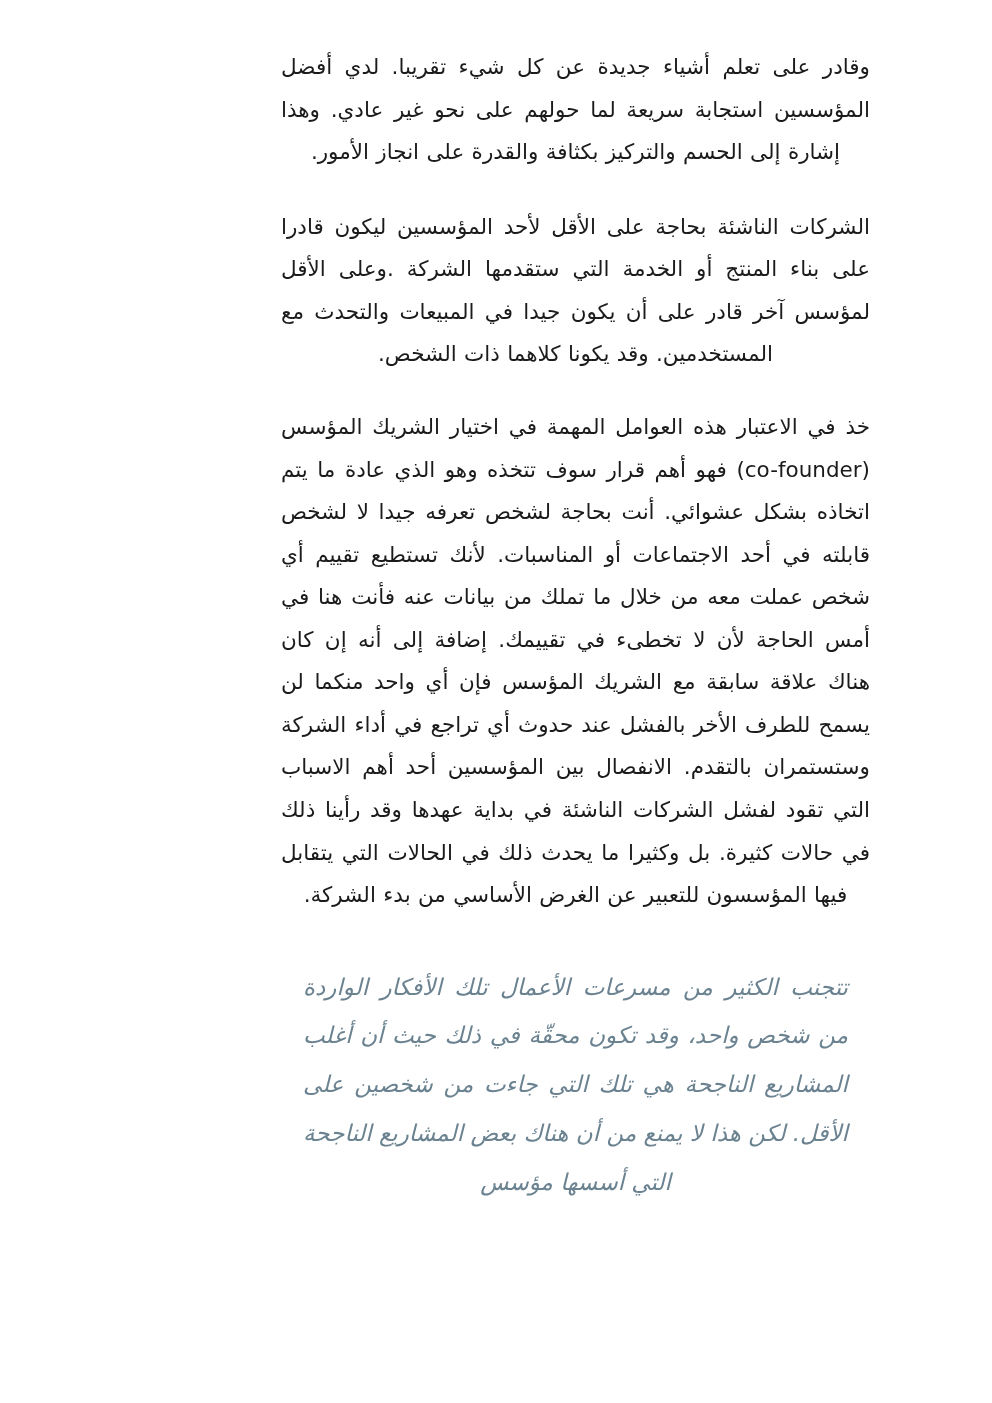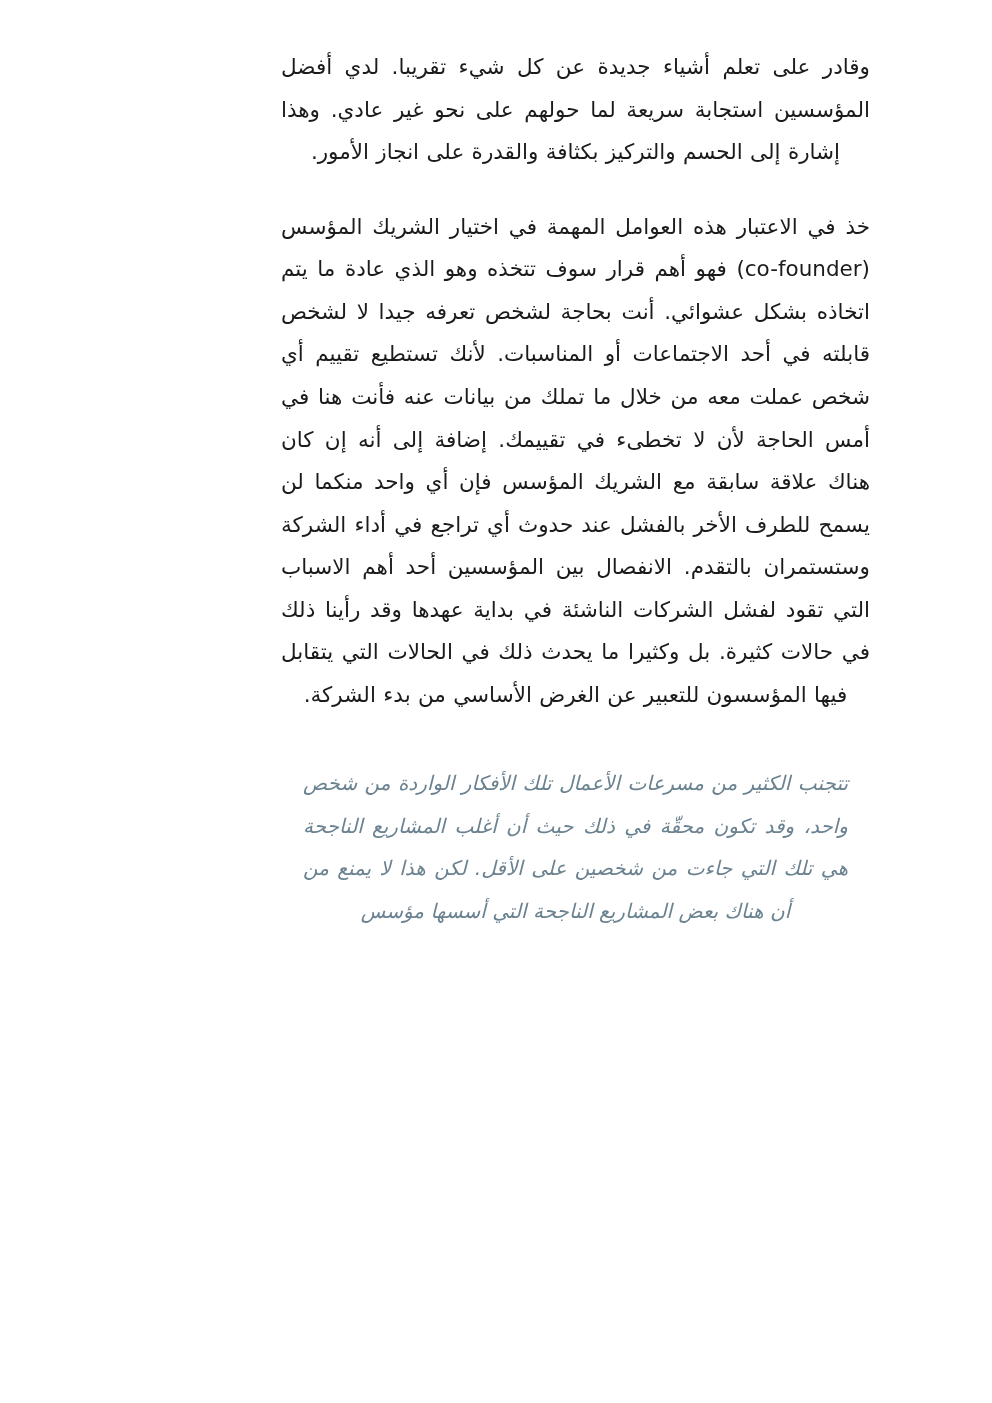--- a/index.html
+++ b/index.html
@@ -34,38 +34,39 @@
     word-spacing: 0.5px;
   }
   .body-text.p-first {
     margin-bottom: 32px;
   }
   .note-block {
     margin-top: 46px;
     direction: rtl;
   }
   .note-text {
-    font-size: 20px;
+    font-size: 23px;
     line-height: 2.12;
     font-style: italic;
     color: #6b8290;
     text-align: justify;
     text-align-last: center;
     margin: 0;
     padding: 0 22px;
   }
 </style>
 </head>
 <body>
 
 <div class="page">
 
   <p class="body-text p-first">وقادر على تعلم أشياء جديدة عن كل شيء تقريبا. لدي أفضل المؤسسين استجابة سريعة لما حولهم على نحو غير عادي. وهذا إشارة إلى الحسم والتركيز بكثافة والقدرة على انجاز الأمور.</p>
 
 
+  <p class="body-text">الشركات الناشئة بحاجة على الأقل لأحد المؤسسين ليكون قادرا على بناء المنتج أو الخدمة التي ستقدمها الشركة .وعلى الأقل لمؤسس آخر قادر على أن يكون جيدا في المبيعات والتحدث مع المستخدمين. وقد يكونا كلاهما ذات الشخص.</p>
 
   <p class="body-text">خذ في الاعتبار هذه العوامل المهمة في اختيار الشريك المؤسس (co-founder) فهو أهم قرار سوف تتخذه وهو الذي عادة ما يتم اتخاذه بشكل عشوائي. أنت بحاجة لشخص تعرفه جيدا لا لشخص قابلته في أحد الاجتماعات أو المناسبات. لأنك تستطيع تقييم أي شخص عملت معه من خلال ما تملك من بيانات عنه فأنت هنا في أمس الحاجة لأن لا تخطىء في تقييمك. إضافة إلى أنه إن كان هناك علاقة سابقة مع الشريك المؤسس فإن أي واحد منكما لن يسمح للطرف الأخر بالفشل عند حدوث أي تراجع في أداء الشركة وستستمران بالتقدم. الانفصال بين المؤسسين أحد أهم الاسباب التي تقود لفشل الشركات الناشئة في بداية عهدها وقد رأينا ذلك في حالات كثيرة. بل وكثيرا ما يحدث ذلك في الحالات التي يتقابل فيها المؤسسون للتعبير عن الغرض الأساسي من بدء الشركة.</p>
 
 
   <div class="note-block">
     <p class="note-text">تتجنب الكثير من مسرعات الأعمال تلك الأفكار الواردة من شخص واحد، وقد تكون محقّة في ذلك حيث أن أغلب المشاريع الناجحة هي تلك التي جاءت من شخصين على الأقل. لكن هذا لا يمنع من أن هناك بعض المشاريع الناجحة التي أسسها مؤسس</p>
   </div>
 
 </div>
 

